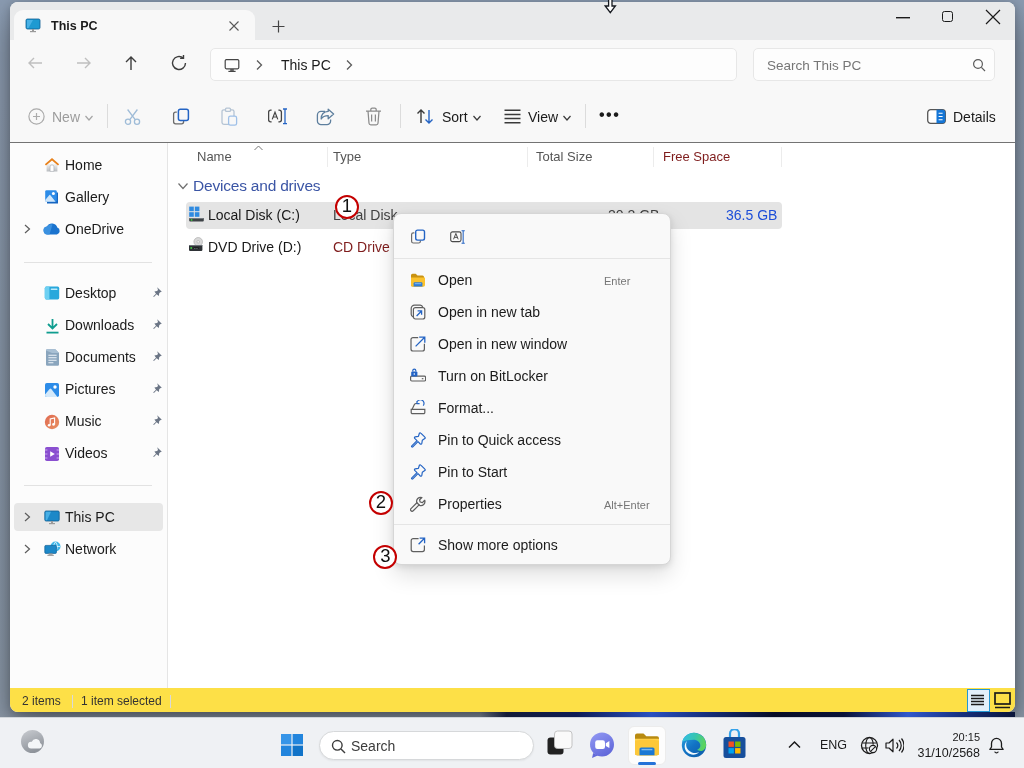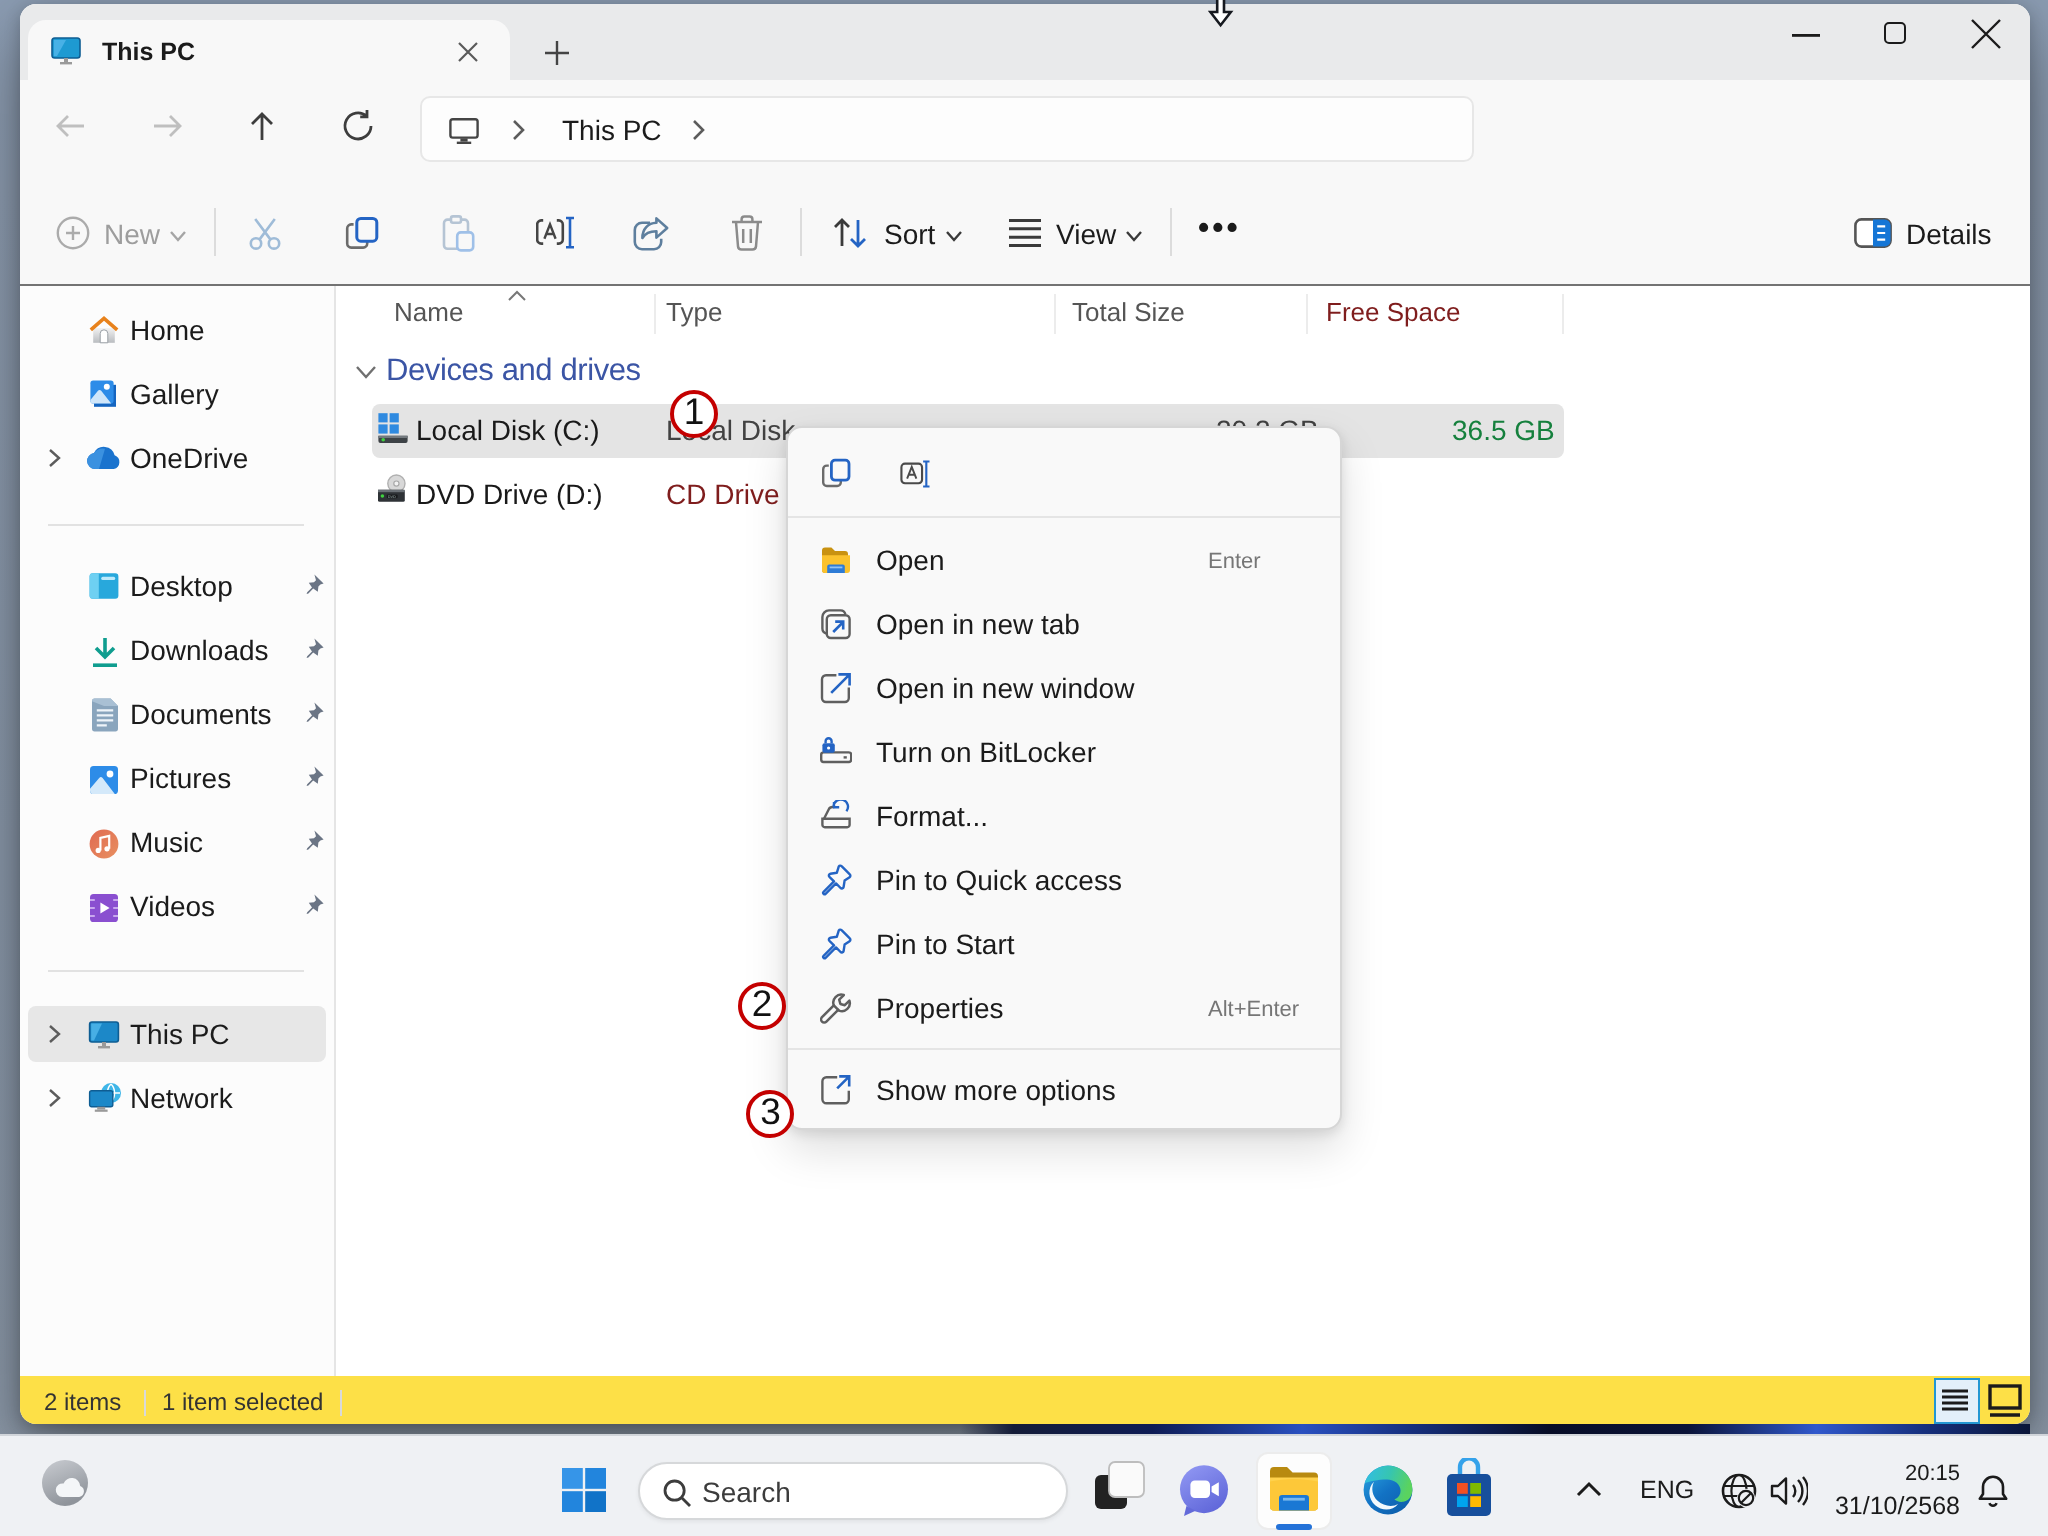--- a/index.html
+++ b/index.html
@@ -93,20 +93,27 @@
           <rect x="4.4" y="13.8" width="7.2" height="1.2" fill="#454545"></rect>
         </svg>
         <svg class="abs" style="left:43px;top:10px" width="10" height="12" viewBox="0 0 10 12">
             <path d="M3 1.5 L7.5 6 L3 10.5" stroke="#5c5c5c" stroke-width="1.3" fill="none"></path>
           </svg>
         <div class="t" style="left:70px;top:16px;">This PC</div>
         <svg class="abs" style="left:133px;top:10px" width="10" height="12" viewBox="0 0 10 12">
             <path d="M3 1.5 L7.5 6 L3 10.5" stroke="#5c5c5c" stroke-width="1.3" fill="none"></path>
           </svg>
       </div>
+      <div id="searchbox">
+        <div class="t" style="left:13px;top:16px;font-size:13.5px;color:#767676;">Search This PC</div>
+        <svg class="abs" style="left:218px;top:9px" width="14" height="14" viewBox="0 0 14 14">
+          <circle cx="6" cy="6" r="4.4" fill="none" stroke="#5c5c5c" stroke-width="1.2"></circle>
+          <path d="M9.4 9.4 L13 13" stroke="#5c5c5c" stroke-width="1.2"></path>
+        </svg>
+      </div>
     </div>
 
     <div id="toolbar">
 
       <svg class="abs" style="left:18px;top:18px" width="17" height="17" viewBox="0 0 17 17">
         <circle cx="8.5" cy="8.5" r="7.6" fill="none" stroke="#ababab" stroke-width="1.2"></circle>
         <path d="M8.5 5 v7 M5 8.5 h7" stroke="#ababab" stroke-width="1.2"></path>
       </svg>
       <div class="t" style="left:42px;top:27px;color:#9d9d9d;">New</div>
       <svg class="abs" style="left:74px;top:23px" width="10" height="10" viewBox="0 0 10 10">
@@ -201,21 +208,21 @@
           <rect x="6.8" y="0.6" width="4.6" height="4.6" fill="#2f8ae0"></rect>
           <rect x="1.2" y="6.2" width="4.6" height="4.6" fill="#2f8ae0"></rect>
           <rect x="6.8" y="6.2" width="4.6" height="4.6" fill="#2f8ae0"></rect>
           <path d="M1.2 11.9 h14.6 a0 0 0 0 1 0 0 v2.6 a1 1 0 0 1 -1 1 H2.2 a1 1 0 0 1 -1 -1 Z" fill="#3d4246"></path>
           <path d="M1.2 11.9 h14.6 v1.1 H1.2 Z" fill="#73797e"></path>
           <circle cx="3.6" cy="13.9" r="0.9" fill="#3fd13f"></circle>
         </svg>
         <div class="srow" style="left:40px;top:72px;">Local Disk (C:)</div>
         <div class="srow" style="left:165px;top:72px;color:#424242;">Local Disk</div>
         <div class="srow" style="left:440px;top:72px;color:#424242;width:38px;text-align:right;">20.2 GB</div>
-        <div class="srow" style="left:558px;top:72px;color:#15803d;width:51px;text-align:left;">36.5 GB</div>
+        <div class="srow" style="left:558px;top:72px;color:#1d4ed8;width:51px;text-align:left;">36.5 GB</div>
 
         <svg class="abs" style="left:20px;top:94px" width="17" height="18" viewBox="0 0 17 18">
           <circle cx="10.2" cy="4.8" r="4.3" fill="#d8d8d8" stroke="#b0b0b0" stroke-width="0.7"></circle>
           <circle cx="10.2" cy="4.8" r="1.3" fill="#f2f2f2" stroke="#a8a8a8" stroke-width="0.6"></circle>
           <path d="M1 7.9 h12.6 a0.8 0.8 0 0 1 0.8 0.8 v4.4 a0.8 0.8 0 0 1 -0.8 0.8 H1.8 a0.8 0.8 0 0 1 -0.8 -0.8 Z" fill="#2e3236"></path>
           <path d="M1 7.9 h13.4 v1.2 H1 Z" fill="#6a7076"></path>
           <circle cx="3.2" cy="11" r="0.9" fill="#3fd13f"></circle>
           <rect x="5.4" y="10.2" width="5.4" height="1.9" rx="0.5" fill="#17191b"></rect>
           <text x="5.9" y="11.9" font-size="1.9" fill="#9aa" font-family="Liberation Sans">DVD</text>
         </svg>

